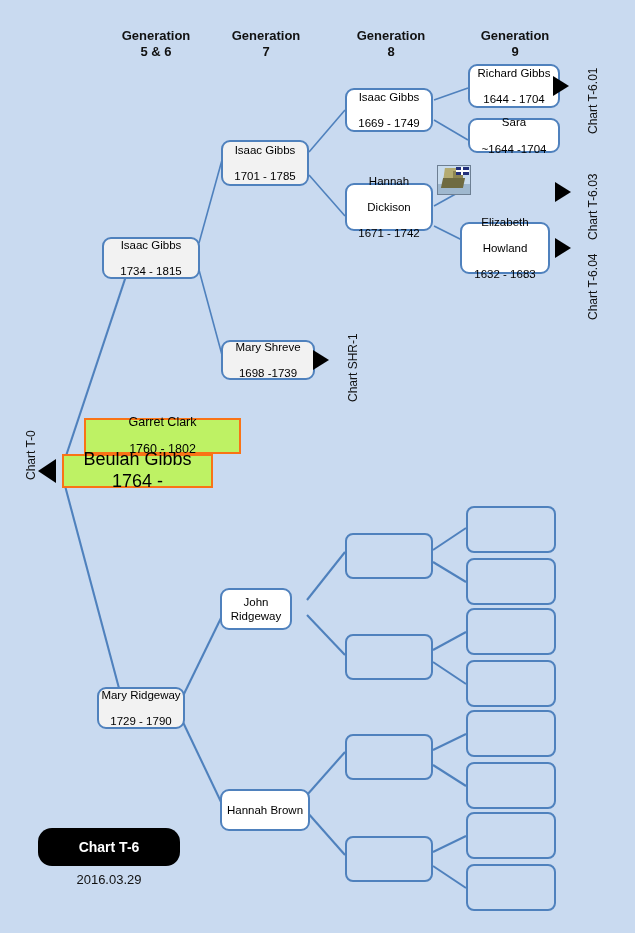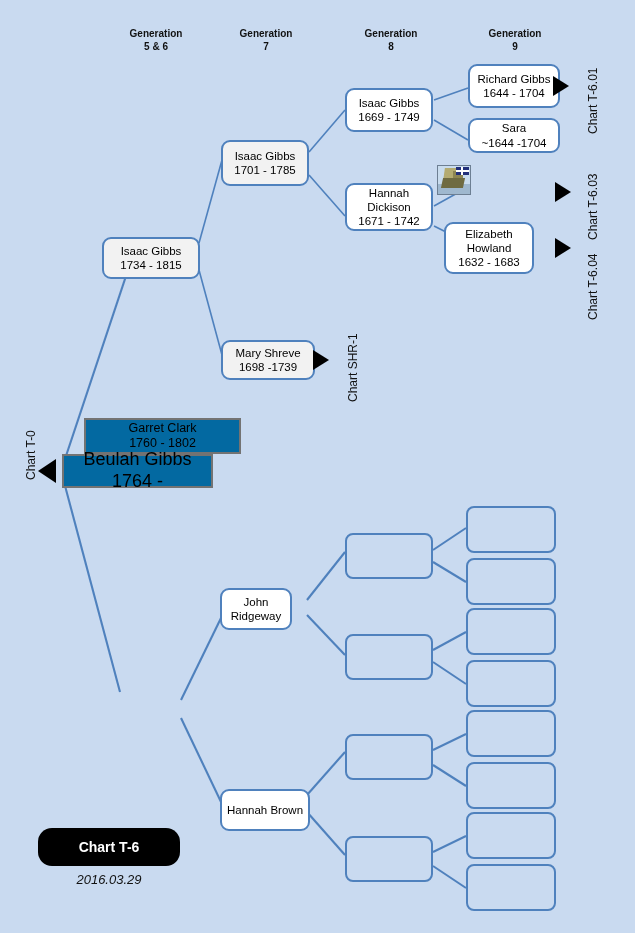--- a/index.html
+++ b/index.html
@@ -21,21 +21,21 @@
   #connectors {
     position: absolute;
     left: 0; top: 0;
     width: 635px; height: 933px;
     pointer-events: none;
   }
   
   .gen-header {
     position: absolute;
     text-align: center;
-    font-size: 10px;
+    font-size: 13px;
     font-weight: bold;
     color: #111111;
     line-height: 1.25;
     white-space: pre-line;
   }
   
   .pbox {
     position: absolute;
     box-sizing: border-box;
     background: #ffffff;
@@ -44,33 +44,34 @@
     color: #000000;
     font-size: 11.5px;
     line-height: 1.22;
     text-align: center;
     display: flex;
     flex-direction: column;
     align-items: center;
     justify-content: center;
     white-space: pre-line;
     padding: 0 2px;
+    gap: 12px;
   }
   .pbox.shaded {
     background: #f2f2f2;
   }
   .pbox.empty {
     background: transparent;
     border-radius: 8px;
   }
   
   .pbox.navy {
-    border: 2px solid #737373;
+    border: 2px solid #f97316;
     border-radius: 0;
-    background: #0369a1;
+    background: #bef264;
   }
   .pbox .line1 { display: block; }
   .pbox .line2 { display: block; }
   .pbox .line3 { display: block; }
 
   
   .thumb {
     position: absolute;
     width: 34px;
     height: 30px;
@@ -173,21 +174,20 @@
     );
   }
   #chart-date {
     position: absolute;
     left: 38px;
     top: 872px;
     width: 142px;
     text-align: center;
     font-size: 13px;
     color: #111111;
-    font-style: italic;
   }
 </style>
 </head>
 <body>
 
 <div id="chart-root">
 
   <svg id="connectors" viewBox="0 0 635 933" xmlns="http://www.w3.org/2000/svg">
     <g stroke="#4f81bd" stroke-width="1.6" fill="none">
 
@@ -257,21 +257,21 @@
   </div>
 
   <div class="thumb" style="left:437px; top:165px;">
     <div class="sea"></div>
     <div class="sail1"></div>
     <div class="sail2"></div>
     <div class="hull"></div>
     <div class="flag"></div>
   </div>
 
-  <div class="pbox" style="left:444px; top:222px; width:90px; height:52px;">
+  <div class="pbox" style="left:460px; top:222px; width:90px; height:52px;">
     <span class="line1">Elizabeth</span>
     <span class="line2">Howland</span>
     <span class="line3">1632 - 1683</span>
   </div>
 
   <div class="pbox" style="left:345px; top:88px; width:88px; height:44px;">
     <span class="line1">Isaac Gibbs</span>
     <span class="line2">1669 - 1749</span>
   </div>
 
@@ -298,20 +298,24 @@
 
   <div class="pbox navy" style="left:84px; top:418px; width:157px; height:36px; font-size:12.5px;">
     <span class="line1">Garret  Clark</span>
     <span class="line2">1760 - 1802</span>
   </div>
 
   <div class="pbox navy" style="left:62px; top:454px; width:151px; height:34px; font-size:18px;">
     <span class="line1">Beulah Gibbs 1764   -</span>
   </div>
 
+  <div class="pbox shaded" style="left:97px; top:687px; width:88px; height:42px;">
+    <span class="line1">Mary  Ridgeway</span>
+    <span class="line2">1729 - 1790</span>
+  </div>
 
   <div class="pbox" style="left:220px; top:588px; width:72px; height:42px;">
     <span class="line1">John Ridgeway</span>
   </div>
 
   <div class="pbox" style="left:220px; top:789px; width:90px; height:42px;">
     <span class="line1">Hannah Brown</span>
   </div>
 
   <div class="pbox empty" style="left:345px; top:533px; width:88px; height:46px;"></div>

